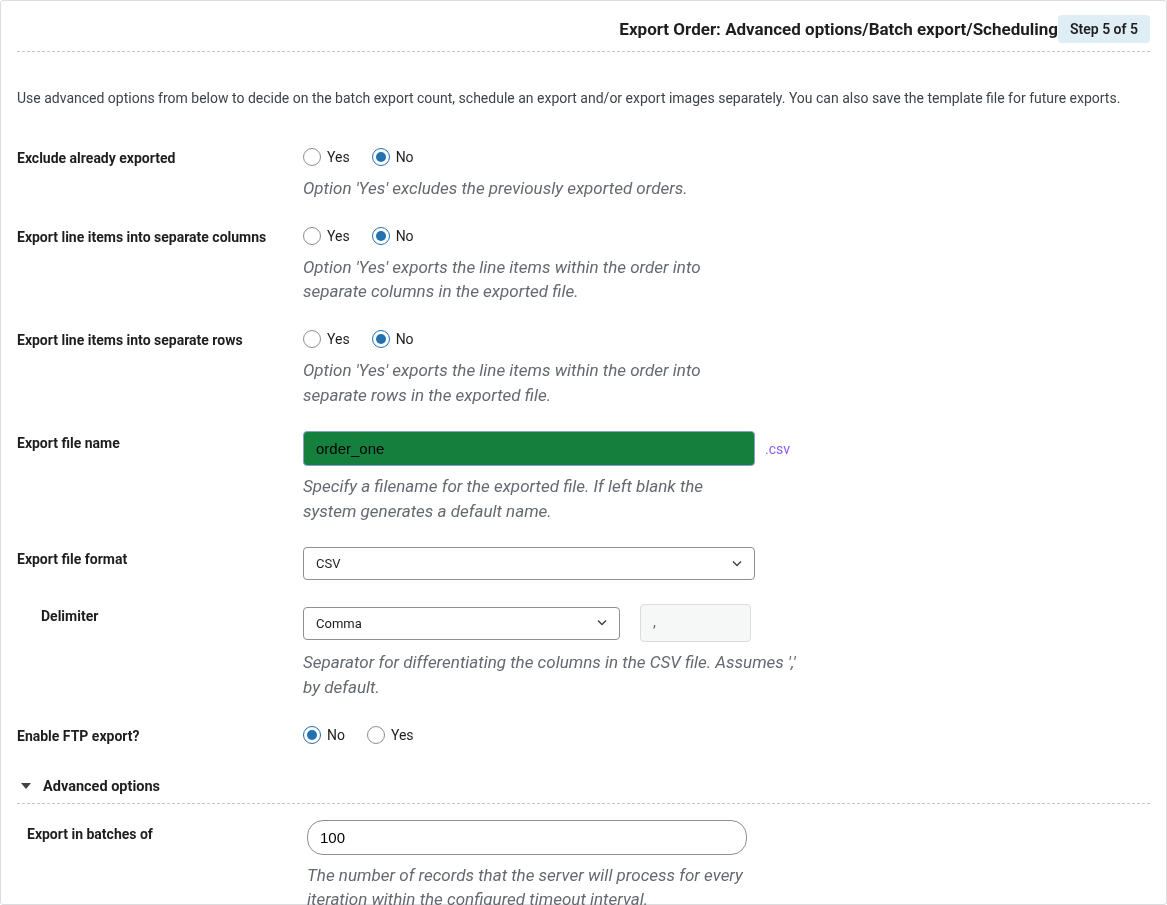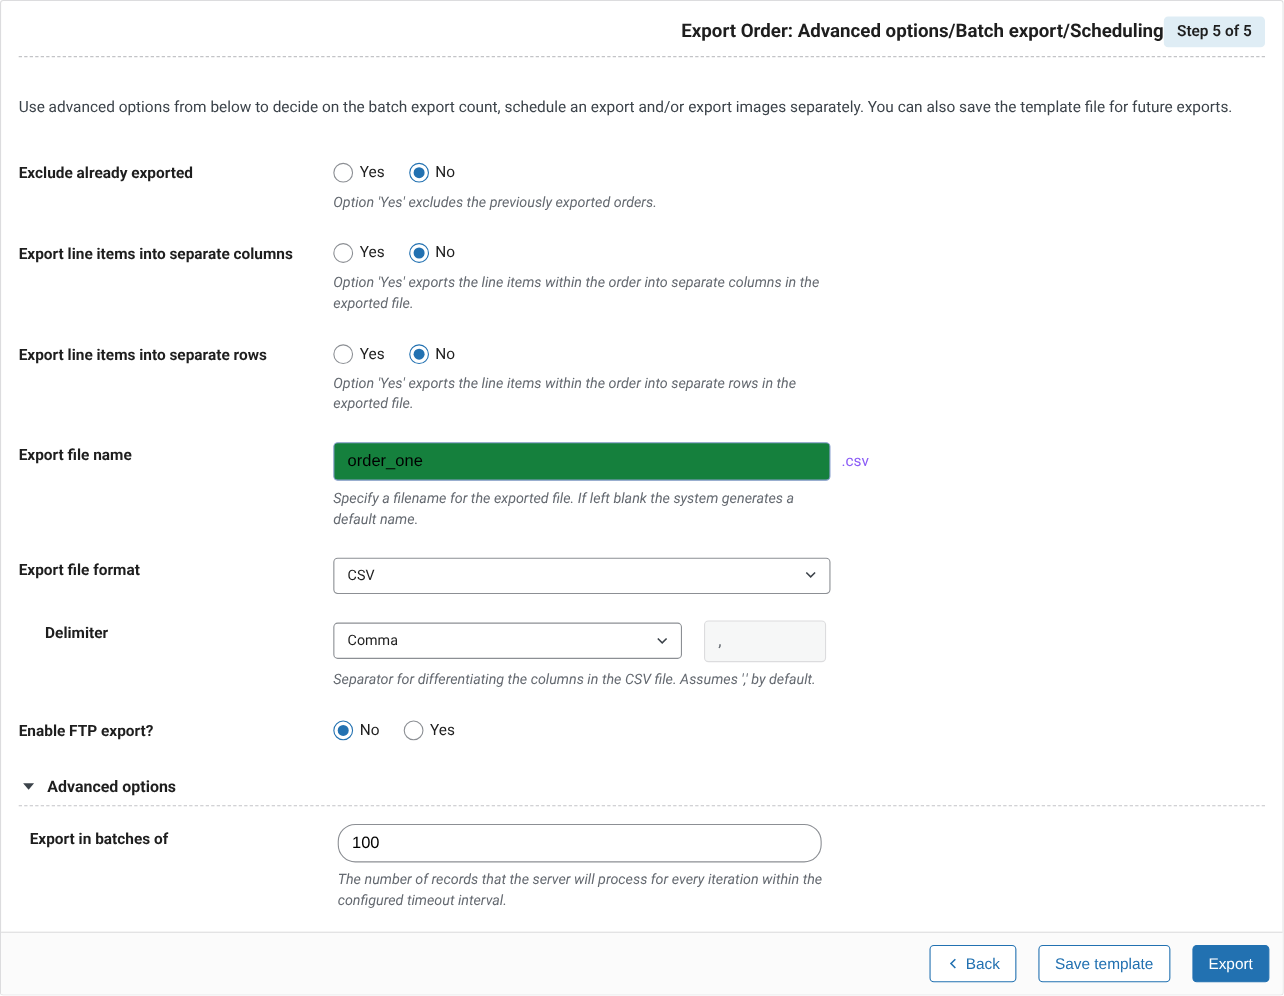--- a/index.html
+++ b/index.html
@@ -98,21 +98,21 @@
     position: absolute;
     width: 10px;
     height: 10px;
     background: #2271b1;
     border-radius: 50%;
     top: 50%;
     left: 50%;
     transform: translate(-50%, -50%);
   }
   .helper {
-    font-size: 13px;
+    font-size: 17px;
     color: #646970;
     font-style: italic;
     margin-top: 8px;
     max-width: 450px;
     line-height: 1.45;
   }
   .text-input {
     font-size: 15px;
     padding: 8px 12px;
     border: 1px solid #8c8f94;

